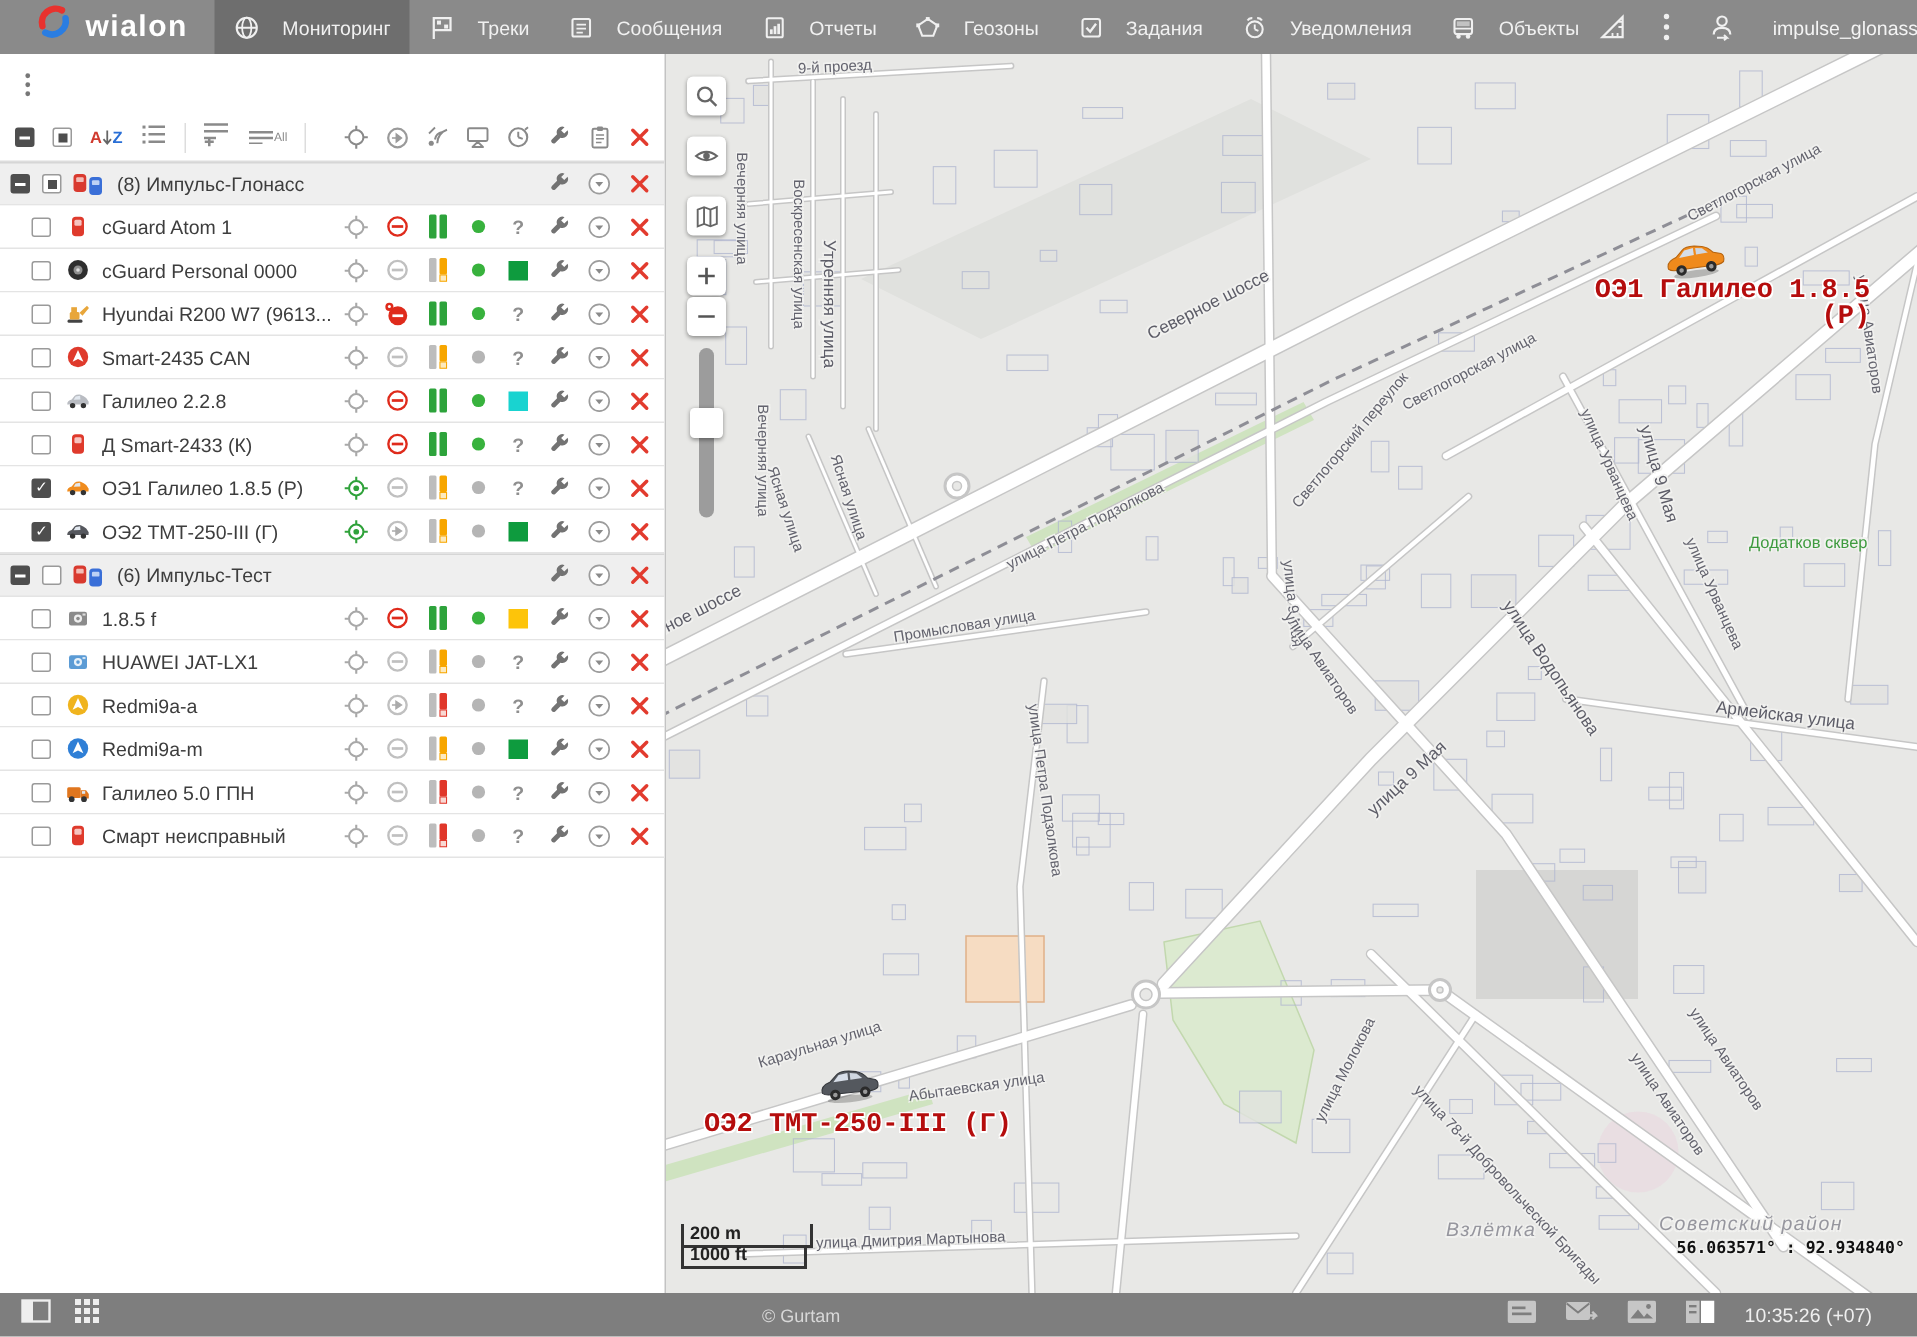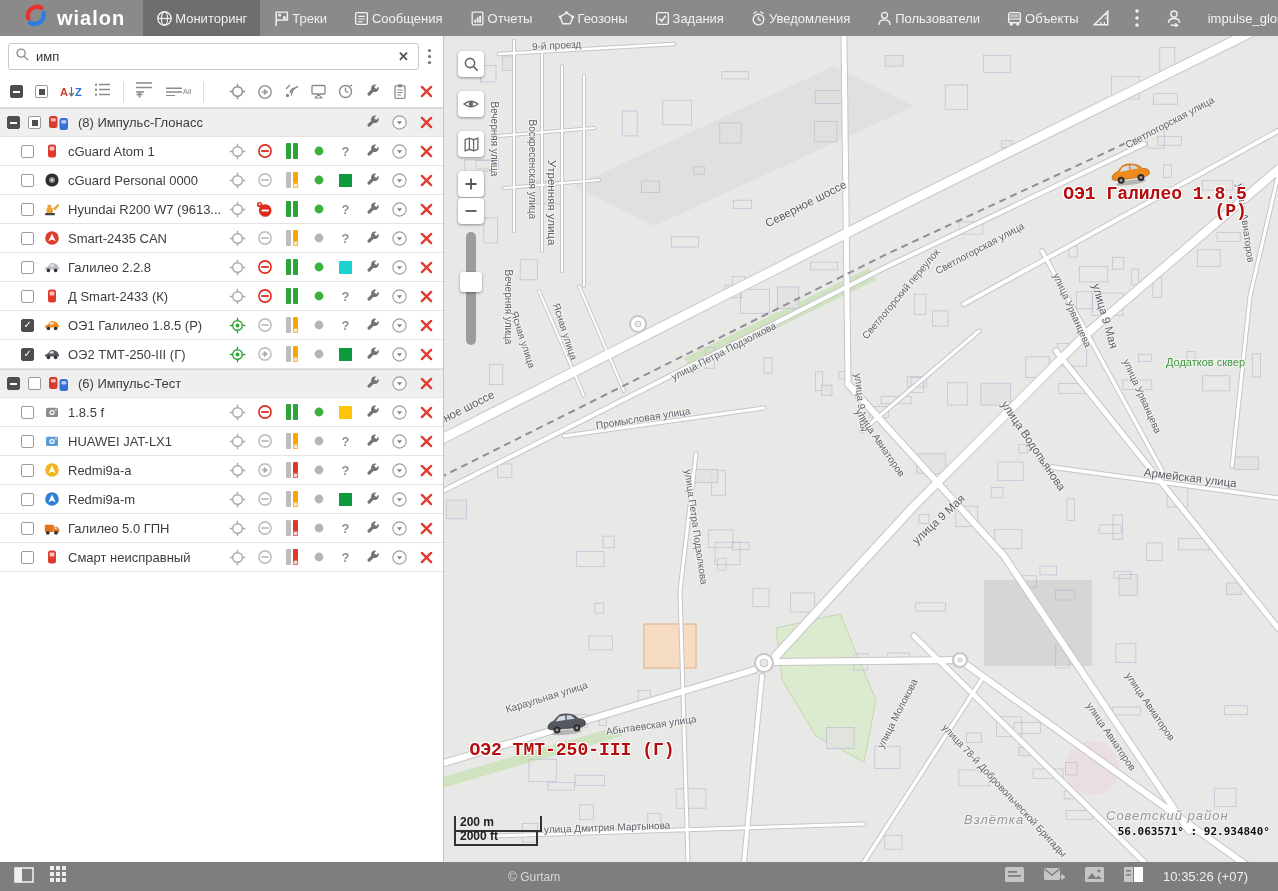--- a/index.html
+++ b/index.html
@@ -4,21 +4,21 @@
 <style>
   * { margin:0; padding:0; box-sizing:border-box; }
   html,body { width:1278px; height:891px; overflow:hidden; font-family:"Liberation Sans",sans-serif; }
   .app { width:1278px; height:891px; display:flex; flex-direction:column; background:#737373; }
 
   
   .topbar { height:36px; background:#8a8a8a; display:flex; align-items:stretch; flex:none; color:#f1f1f1; }
   .logo { width:158px; display:flex; align-items:center; padding-left:22px; gap:8px; }
   .logo-text { font-size:20px; font-weight:bold; letter-spacing:1px; color:#fff; }
   .tabs { display:flex; align-items:stretch; margin-left:18px; }
-  .tab { display:flex; align-items:center; gap:2px; padding:0 13px; font-size:13px; cursor:default; white-space:nowrap; }
+  .tab { display:flex; align-items:center; gap:15px; padding:0 13px; font-size:13px; cursor:default; white-space:nowrap; }
   .tab.active { background:#6e6e6e; }
   .ticon { display:flex; align-items:center; }
   .ticon svg { display:block; }
   .topbar-right { margin-left:auto; display:flex; align-items:center; gap:24px; padding-right:20px; }
   .topbar-right .sep-icon { display:flex; align-items:center; }
   .username { font-size:13px; color:#f4f4f4; }
 
   
   .body { flex:1; display:flex; min-height:0; }
 
@@ -172,29 +172,20 @@
         </div>
         <div class="tab">
           <span class="ticon">
             <svg width="17" height="17" viewBox="0 0 16 16">
               <circle cx="8" cy="9" r="5" fill="none" stroke="#f0f0f0" stroke-width="1.3"></circle>
               <path d="M8,9 V6 M8,9 L10.3,10" stroke="#f0f0f0" stroke-width="1.2"></path>
               <path d="M3.5,3.5 A3,3 0 0 1 6.5,2 M12.5,3.5 A3,3 0 0 0 9.5,2" fill="none" stroke="#f0f0f0" stroke-width="1.3"></path>
             </svg>
           </span>
           <span class="tlabel">Уведомления</span>
-        </div>
-        <div class="tab">
-          <span class="ticon">
-            <svg width="17" height="17" viewBox="0 0 16 16">
-              <circle cx="8" cy="5" r="2.8" fill="none" stroke="#f0f0f0" stroke-width="1.3"></circle>
-              <path d="M2.8,14 Q2.8,9.3 8,9.3 Q13.2,9.3 13.2,14" fill="none" stroke="#f0f0f0" stroke-width="1.3"></path>
-            </svg>
-          </span>
-          <span class="tlabel">Пользователи</span>
         </div>
         <div class="tab">
           <span class="ticon">
             <svg width="17" height="17" viewBox="0 0 16 16">
               <rect x="2.5" y="2.5" width="11" height="9.5" rx="1.5" fill="none" stroke="#f0f0f0" stroke-width="1.3"></rect>
               <path d="M2.5,8.5 H13.5" stroke="#f0f0f0" stroke-width="1.1"></path>
               <rect x="4" y="4" width="8" height="3" fill="#f0f0f0" opacity=".55"></rect>
               <circle cx="5" cy="13.5" r="1.4" fill="#f0f0f0"></circle>
               <circle cx="11" cy="13.5" r="1.4" fill="#f0f0f0"></circle>
             </svg>
@@ -223,30 +214,20 @@
             <path d="M6,15.5 H12 L10.2,13.8 M12,15.5 L10.2,17" fill="none" stroke="#f0f0f0" stroke-width="1.2"></path>
           </svg>
       </span>
       <span class="username">impulse_glonass</span>
     </div>
   </header>
 
   <div class="body">
     <aside class="sidebar">
       <div class="search-row">
-        <div class="search-box">
-          <span>
-            <svg width="15" height="15" viewBox="0 0 16 16">
-                <circle cx="6.5" cy="6.5" r="4.3" fill="none" stroke="#8a8a8a" stroke-width="1.4"></circle>
-                <path d="M9.8,9.8 L14,14" stroke="#8a8a8a" stroke-width="1.4"></path>
-              </svg>
-          </span>
-          <input type="text" value="имп" style="">
-          <span class="search-clear">✕</span>
-        </div>
         <span class="search-menu">
           <svg width="5" height="17" viewBox="0 0 5 17">
               <circle cx="2.5" cy="2.5" r="1.6" fill="#777"></circle>
               <circle cx="2.5" cy="8.5" r="1.6" fill="#777"></circle>
               <circle cx="2.5" cy="14.5" r="1.6" fill="#777"></circle>
             </svg>
         </span>
       </div>
       <div class="list-toolbar" id="list-toolbar">
           <div class="tgroup">
@@ -1457,21 +1438,21 @@
           <svg width="16" height="16" viewBox="0 0 16 16">
               <path d="M2.5,8 H13.5" stroke="#555" stroke-width="1.8"></path>
             </svg>
         </div>
         <div class="slider-track"></div>
         <div class="slider-handle"></div>
       </div>
 
       <div class="scale">
         <div class="scale-line m">200 m</div>
-        <div class="scale-line ft">2000 ft</div>
+        <div class="scale-line ft">1000 ft</div>
       </div>
       <div class="coords">56.063571° : 92.934840°</div>
     </main>
   </div>
 
   <footer class="bottombar">
     <div class="bb-left">
       <span>
         <svg width="20" height="16" viewBox="0 0 20 16">
             <rect x="1" y="1" width="18" height="14" fill="none" stroke="#eee" stroke-width="1.6"></rect>

